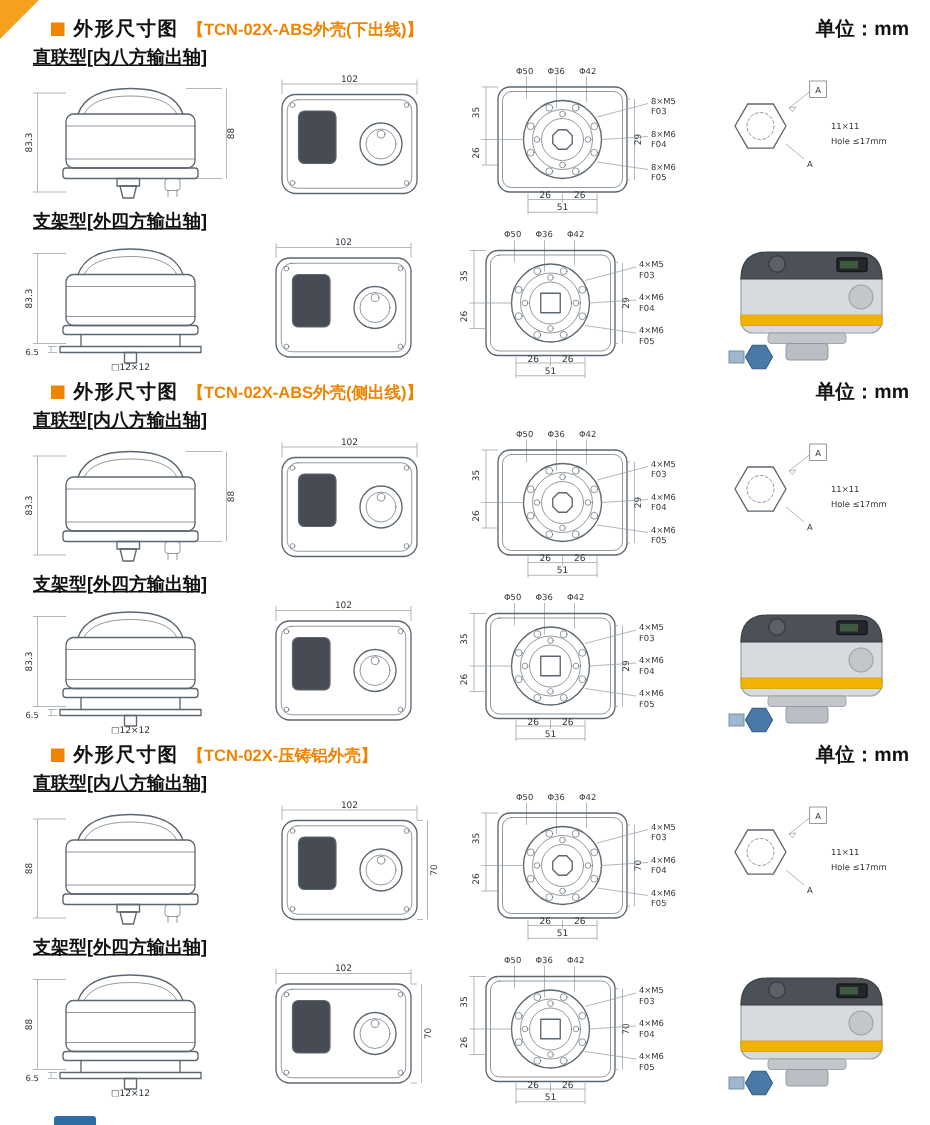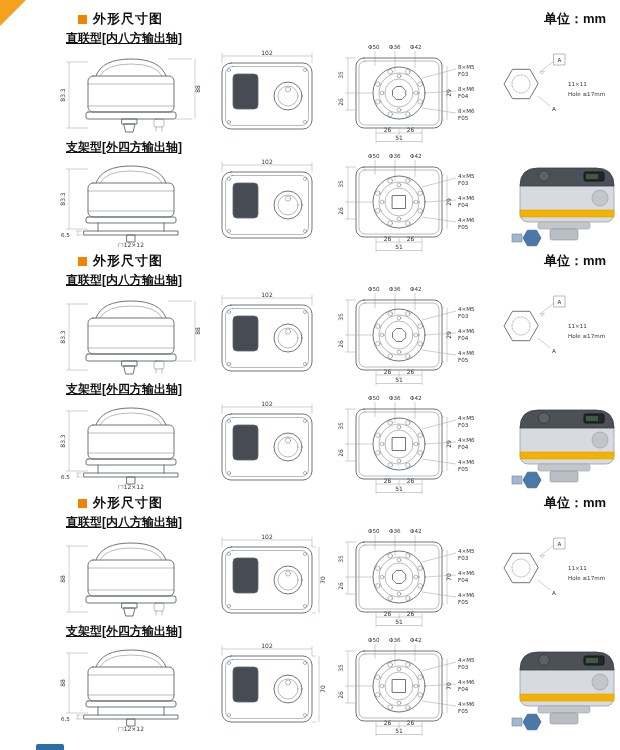--- a/index.html
+++ b/index.html
@@ -1,20 +1,20 @@
 <!DOCTYPE html>
 <html><head>
 <meta charset="utf-8">
 <style>
   html,body { margin:0; padding:0; background:#e9e9e9; font-family:"Liberation Sans", sans-serif; }
   .page { position:relative; width:620px; height:750px; background:#ffffff; overflow:hidden;
           border-right:2px solid #cfcfcf; border-bottom:2px solid #cfcfcf; }
   .corner-tri { position:absolute; top:0; left:0; width:0; height:0;
                 border-top:26px solid #f5a01e; border-right:26px solid transparent; }
-  #sections-mount { padding-top:5px;margin-left:44px; }
+  #sections-mount { padding-top:5px; }
   .dim-section { padding:3px 12px 0 12px; }
   .sec-header { display:flex; align-items:center; gap:6px; padding:2px 2px 1px 22px; }
   .marker { width:9px; height:9px; background:#f08300; flex:0 0 auto; }
   .sec-title { font-size:13px; font-weight:bold; color:#111; letter-spacing:1px; }
   .sec-model { font-size:11px; font-weight:bold; color:#f08300; }
   .sec-unit { margin-left:auto; font-size:13px; font-weight:bold; color:#111; }
   .sub-label { font-size:12px; font-weight:bold; text-decoration:underline; margin:1px 0 0 10px; color:#111; }
   .draw-row { display:flex; align-items:center; justify-content:space-between; height:91px; padding:0 2px; }
   .drw { flex:0 0 auto; }
   .drw text { font-family:"DejaVu Sans", sans-serif; }
@@ -29,20 +29,21 @@
 </head>
 <body>
 
 <div class="page">
   <div class="corner-tri"></div>
   <div id="sections-mount">
   <section class="dim-section">
     <header class="sec-header">
       <span class="marker"></span>
       <span class="sec-title">外形尺寸图</span>
+      <span class="sec-model">【TCN-02X-ABS外壳(下出线)】</span>
       <span class="sec-unit">单位：mm</span>
     </header>
 
     <div class="sub-label">直联型[内八方输出轴]</div>
 
     <div class="draw-row">
 
       <svg class="drw" width="148" height="90" viewBox="0 0 148 90">
         <g>
           <path class="dl" d="M11 14 V80 M8 14 H30 M8 80 H30"></path>
@@ -283,20 +284,21 @@
           <polygon points="49,84 44.5,91.8 35.5,91.8 31,84 35.5,76.2 44.5,76.2" fill="#4a79a8" stroke="#335a80" stroke-width="0.7"></polygon>
         </g>
       </svg>
     </div>
   </section>
 
   <section class="dim-section">
     <header class="sec-header">
       <span class="marker"></span>
       <span class="sec-title">外形尺寸图</span>
+      <span class="sec-model">【TCN-02X-ABS外壳(侧出线)】</span>
       <span class="sec-unit">单位：mm</span>
     </header>
 
     <div class="sub-label">直联型[内八方输出轴]</div>
 
     <div class="draw-row">
 
       <svg class="drw" width="148" height="90" viewBox="0 0 148 90">
         <g>
           <path class="dl" d="M11 14 V80 M8 14 H30 M8 80 H30"></path>
@@ -537,20 +539,21 @@
           <polygon points="49,84 44.5,91.8 35.5,91.8 31,84 35.5,76.2 44.5,76.2" fill="#4a79a8" stroke="#335a80" stroke-width="0.7"></polygon>
         </g>
       </svg>
     </div>
   </section>
 
   <section class="dim-section">
     <header class="sec-header">
       <span class="marker"></span>
       <span class="sec-title">外形尺寸图</span>
+      <span class="sec-model">【TCN-02X-压铸铝外壳】</span>
       <span class="sec-unit">单位：mm</span>
     </header>
 
     <div class="sub-label">直联型[内八方输出轴]</div>
 
     <div class="draw-row">
 
       <svg class="drw" width="148" height="90" viewBox="0 0 148 90">
         <g>
           <path class="dl" d="M11 14 V80 M8 14 H30 M8 80 H30"></path>

